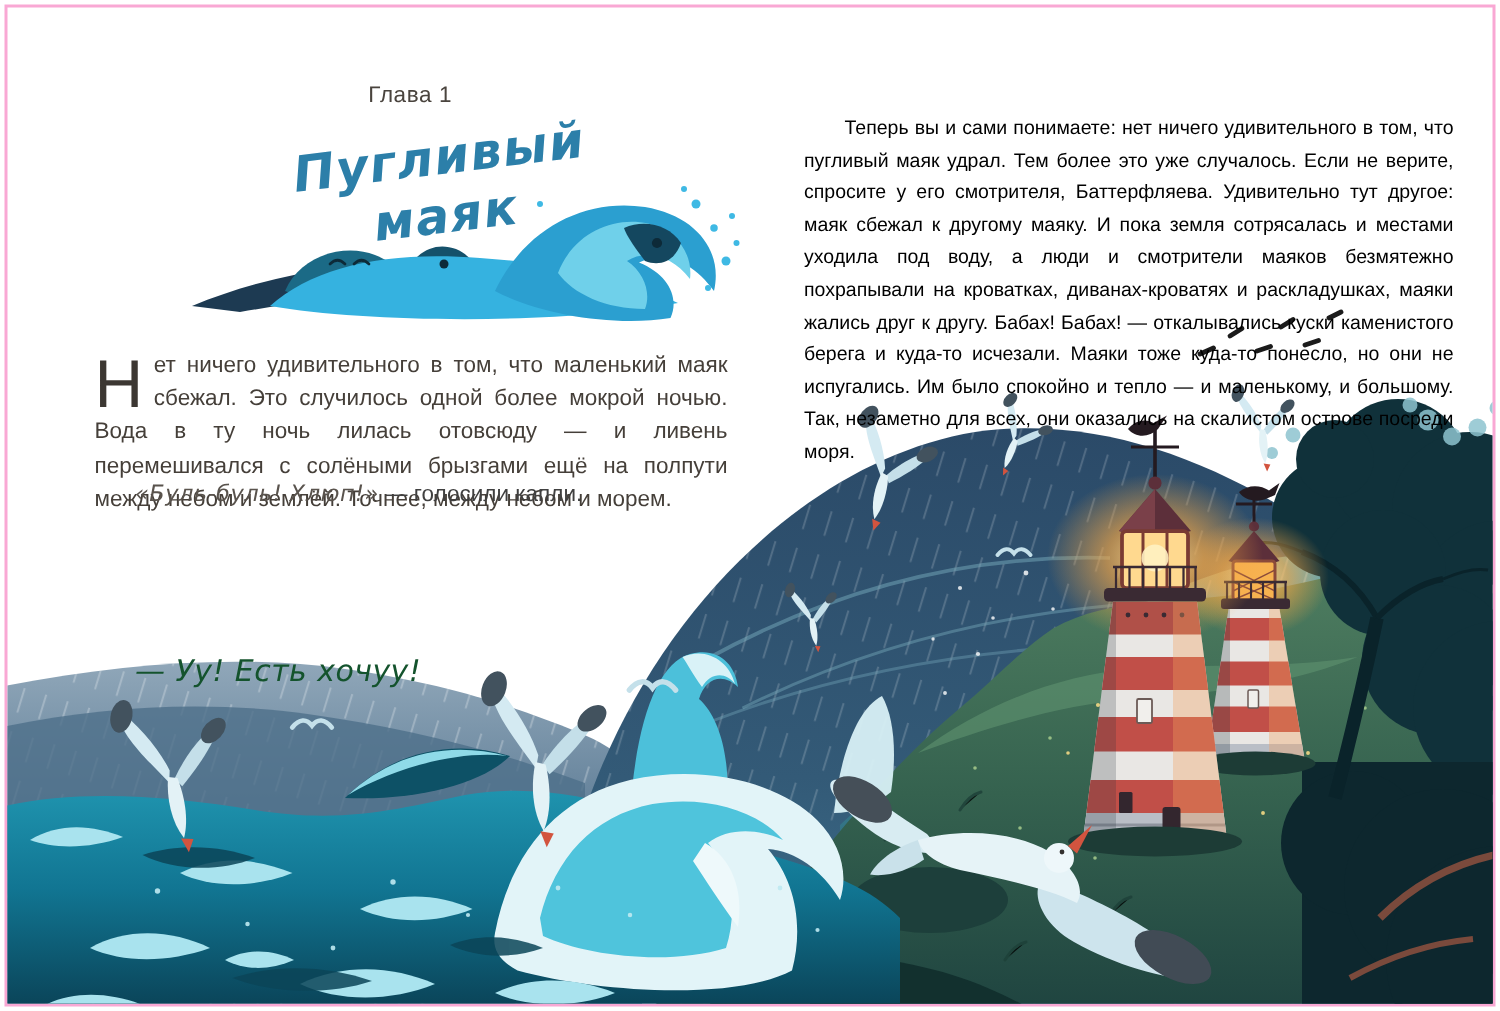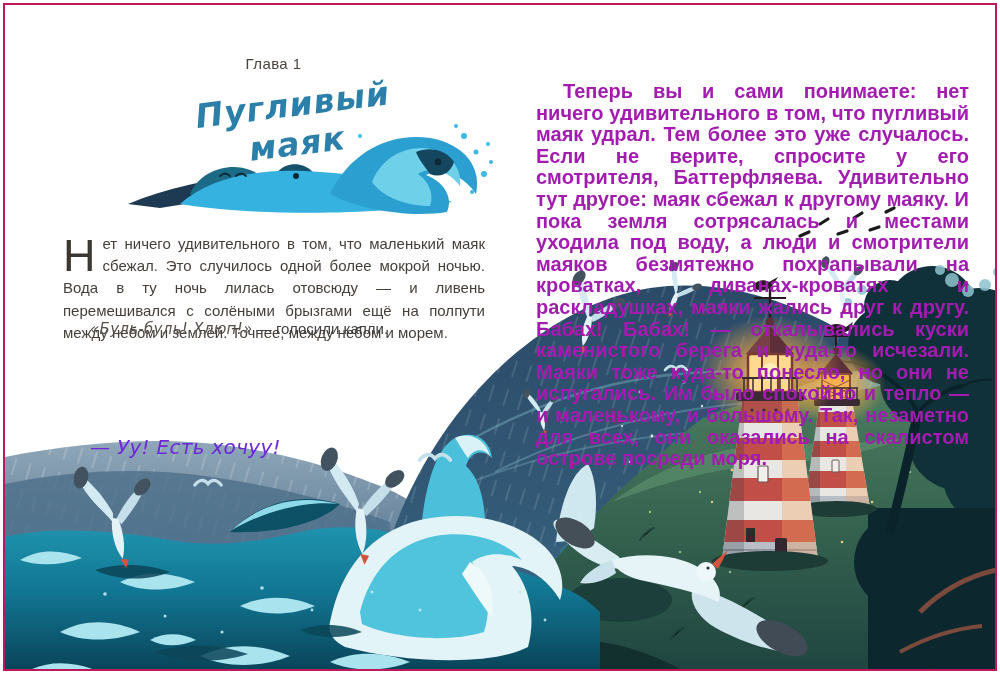--- a/index.html
+++ b/index.html
@@ -1,21 +1,21 @@
 <!DOCTYPE html>
 <html><head>
 <meta charset="utf-8">
 <style>
   html,body { margin:0; padding:0; background:#ffffff; }
   .book {
     position:relative; width:1000px; height:674px; background:#ffffff;
     overflow:hidden; font-family:"Liberation Sans", sans-serif;
   }
   .inner {
-    position:absolute; inset:3px; border:2px solid #be185d; overflow:hidden;
+    position:absolute; inset:3px; border:2px solid #f9a8d4; overflow:hidden;
     background:#ffffff;
   }
   .chapter {
     position:absolute; left:58px; top:50px; width:421px; text-align:center;
     font-size:15px; color:#4a443e; letter-spacing:.4px;
   }
   .title {
     position:absolute; left:140px; top:80px; width:300px; text-align:center;
     font-size:33px; font-weight:bold; font-style:italic; color:#2c7fa9;
     letter-spacing:1px; transform:rotate(-7deg);
@@ -33,25 +33,25 @@
     color:#3c3732; font-weight:400;
   }
   .dialogue1 { position:absolute; left:58px; top:299px; width:422px; padding-left:27px; box-sizing:border-box; white-space:nowrap; }
   .script {
     font-style:italic; font-family:"DejaVu Sans", sans-serif; color:#59534d;
     font-size:15px; letter-spacing:.3px;
   }
   .attribution { font-size:15px; color:#404040;margin-top:44px; }
   .dialogue2 {
     position:absolute; left:85px; top:410px; font-style:italic; font-size:20px;
-    color:#6d28d9; font-family:"DejaVu Sans", sans-serif; letter-spacing:.3px;
+    color:#14532d; font-family:"DejaVu Sans", sans-serif; letter-spacing:.3px;
   }
   .right-para {
-    position:absolute; left:531px; top:56px; width:433px; font-size:20px;
-    line-height:21.6px; text-align:justify; text-indent:27px; color:#a21caf;font-weight:bold;
+    position:absolute; left:531px; top:56px; width:433px; font-size:13px;
+    line-height:21.6px; text-align:justify; text-indent:27px; color:#000000;
   }
   .illustration { position:absolute; left:-5px; bottom:-5px; }
 </style>
 </head>
 <body>
 
 <div class="book">
   <div class="inner">
 
     <svg class="illustration" width="1000" height="534" viewBox="0 0 1000 534">

